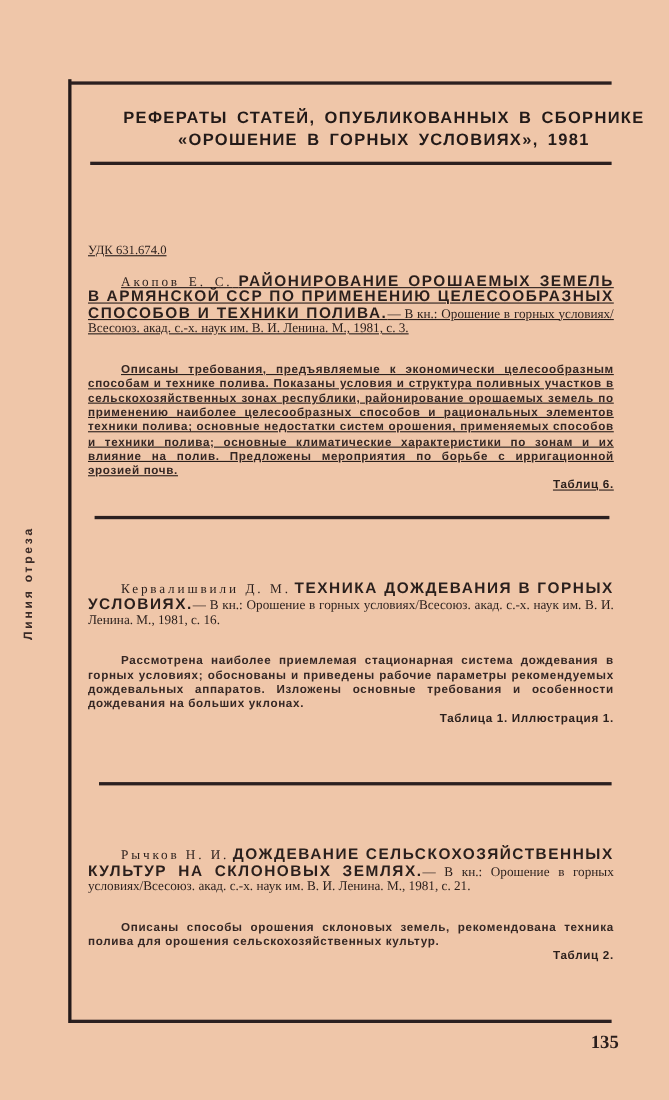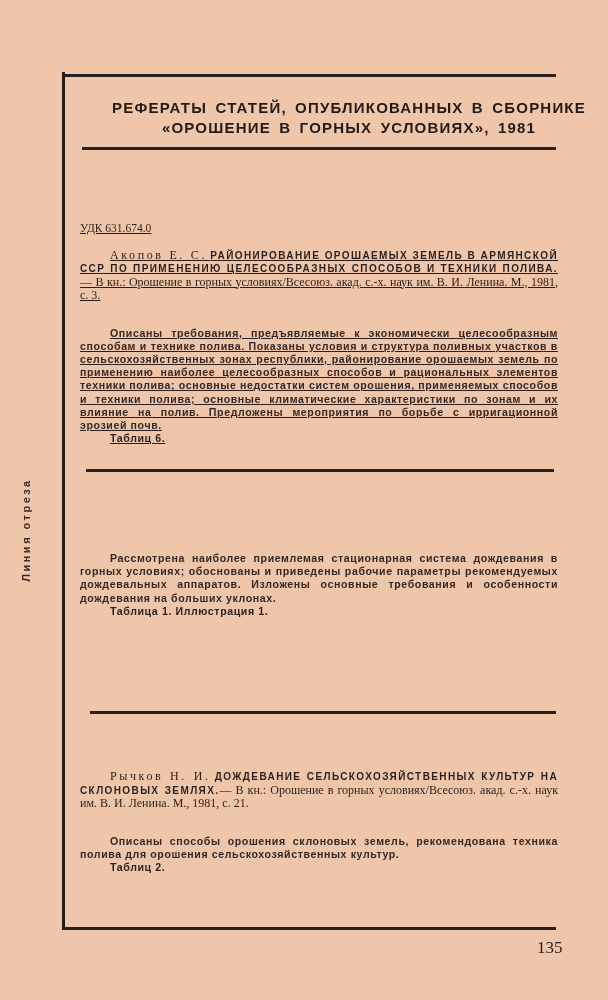--- a/index.html
+++ b/index.html
@@ -19,24 +19,24 @@
   }
   .title {
     position:absolute; left:75px; top:98px; width:480px; text-align:center;
     font-family:"Liberation Sans", sans-serif; font-weight:bold; font-size:15px;
     line-height:20px; letter-spacing:1.2px; color:#231a18; word-spacing:3px;margin-left:34px;
   }
   .entry { position:absolute; left:80px; width:478px; font-size:12px; line-height:13.5px; }
   .udk { font-size:11.5px; margin-bottom:13px; }
   .cite { text-align:justify; text-indent:30px; }
   .author { letter-spacing:2.6px; }
-  .art-title { font-family:"Liberation Sans", sans-serif; font-weight:bold; font-size:10px; letter-spacing:1.4px; }
+  .art-title { font-family:"Liberation Sans", sans-serif; font-weight:bold; font-size:14px; letter-spacing:1.4px; }
   .abstract { margin-top:24px; text-align:justify; text-indent:30px; font-family:"Liberation Sans", sans-serif; font-weight:bold; font-size:10.6px; line-height:13.2px; letter-spacing:0.6px; color:#352724; }
-  .tables { text-indent:30px; font-family:"Liberation Sans", sans-serif; font-weight:bold; font-size:10.6px; line-height:13.2px; letter-spacing:0.6px; }
-  .page-number { position:absolute; left:537px; top:938px; font-family:"Liberation Serif", serif; font-weight:normal; font-size:17px; color:#2a1e1c; }
+  .tables { text-indent:30px; font-family:"Liberation Sans", sans-serif; font-weight:bold; font-size:10.6px; line-height:13.2px; letter-spacing:0.6px;text-align:right; }
+  .page-number { position:absolute; left:537px; top:938px; font-family:"Liberation Serif", serif; font-weight:bold; font-size:17px; color:#2a1e1c; }
 </style>
 </head>
 <body>
 
 <div class="side-label">Линия отреза</div>
 
 <div class="vline"></div>
 <div class="hline" style="left:64px; top:74px; width:492px;"></div>
 <div class="hline" style="left:82px; top:147px; width:474px;"></div>
 <div class="hline" style="left:86px; top:469px; width:468px;"></div>
@@ -52,20 +52,24 @@
   <div class="udk">УДК 631.674.0</div>
   <div class="cite">
     <span class="author">Акопов Е. С.</span>
     <span class="art-title">РАЙОНИРОВАНИЕ ОРОШАЕМЫХ ЗЕМЕЛЬ В АРМЯНСКОЙ ССР ПО ПРИМЕНЕНИЮ ЦЕЛЕСООБРАЗНЫХ СПОСОБОВ И ТЕХНИКИ ПОЛИВА.</span><span>— В кн.: Орошение в горных условиях/Всесоюз. акад. с.-х. наук им. В. И. Ленина. М., 1981, с. 3.</span>
   </div>
   <div class="abstract">Описаны требования, предъявляемые к экономически целесообразным способам и технике полива. Показаны условия и структура поливных участков в сельскохозяйственных зонах республики, районирование орошаемых земель по применению наиболее целесообразных способов и рациональных элементов техники полива; основные недостатки систем орошения, применяемых способов и техники полива; основные климатические характеристики по зонам и их влияние на полив. Предложены мероприятия по борьбе с ирригационной эрозией почв.</div>
   <div class="tables">Таблиц 6.</div>
 </div>
 
 <div class="entry" style="top:528px;">
+  <div class="cite">
+    <span class="author">Кервалишвили Д. М.</span>
+    <span class="art-title">ТЕХНИКА ДОЖДЕВАНИЯ В ГОРНЫХ УСЛОВИЯХ.</span><span>— В кн.: Орошение в горных условиях/Всесоюз. акад. с.-х. наук им. В. И. Ленина. М., 1981, с. 16.</span>
+  </div>
   <div class="abstract">Рассмотрена наиболее приемлемая стационарная система дождевания в горных условиях; обоснованы и приведены рабочие параметры рекомендуемых дождевальных аппаратов. Изложены основные требования и особенности дождевания на больших уклонах.</div>
   <div class="tables">Таблица 1. Иллюстрация 1.</div>
 </div>
 
 <div class="entry" style="top:770px;">
   <div class="cite">
     <span class="author">Рычков Н. И.</span>
     <span class="art-title">ДОЖДЕВАНИЕ СЕЛЬСКОХОЗЯЙСТВЕННЫХ КУЛЬТУР НА СКЛОНОВЫХ ЗЕМЛЯХ.</span><span>— В кн.: Орошение в горных условиях/Всесоюз. акад. с.-х. наук им. В. И. Ленина. М., 1981, с. 21.</span>
   </div>
   <div class="abstract">Описаны способы орошения склоновых земель, рекомендована техника полива для орошения сельскохозяйственных культур.</div>

